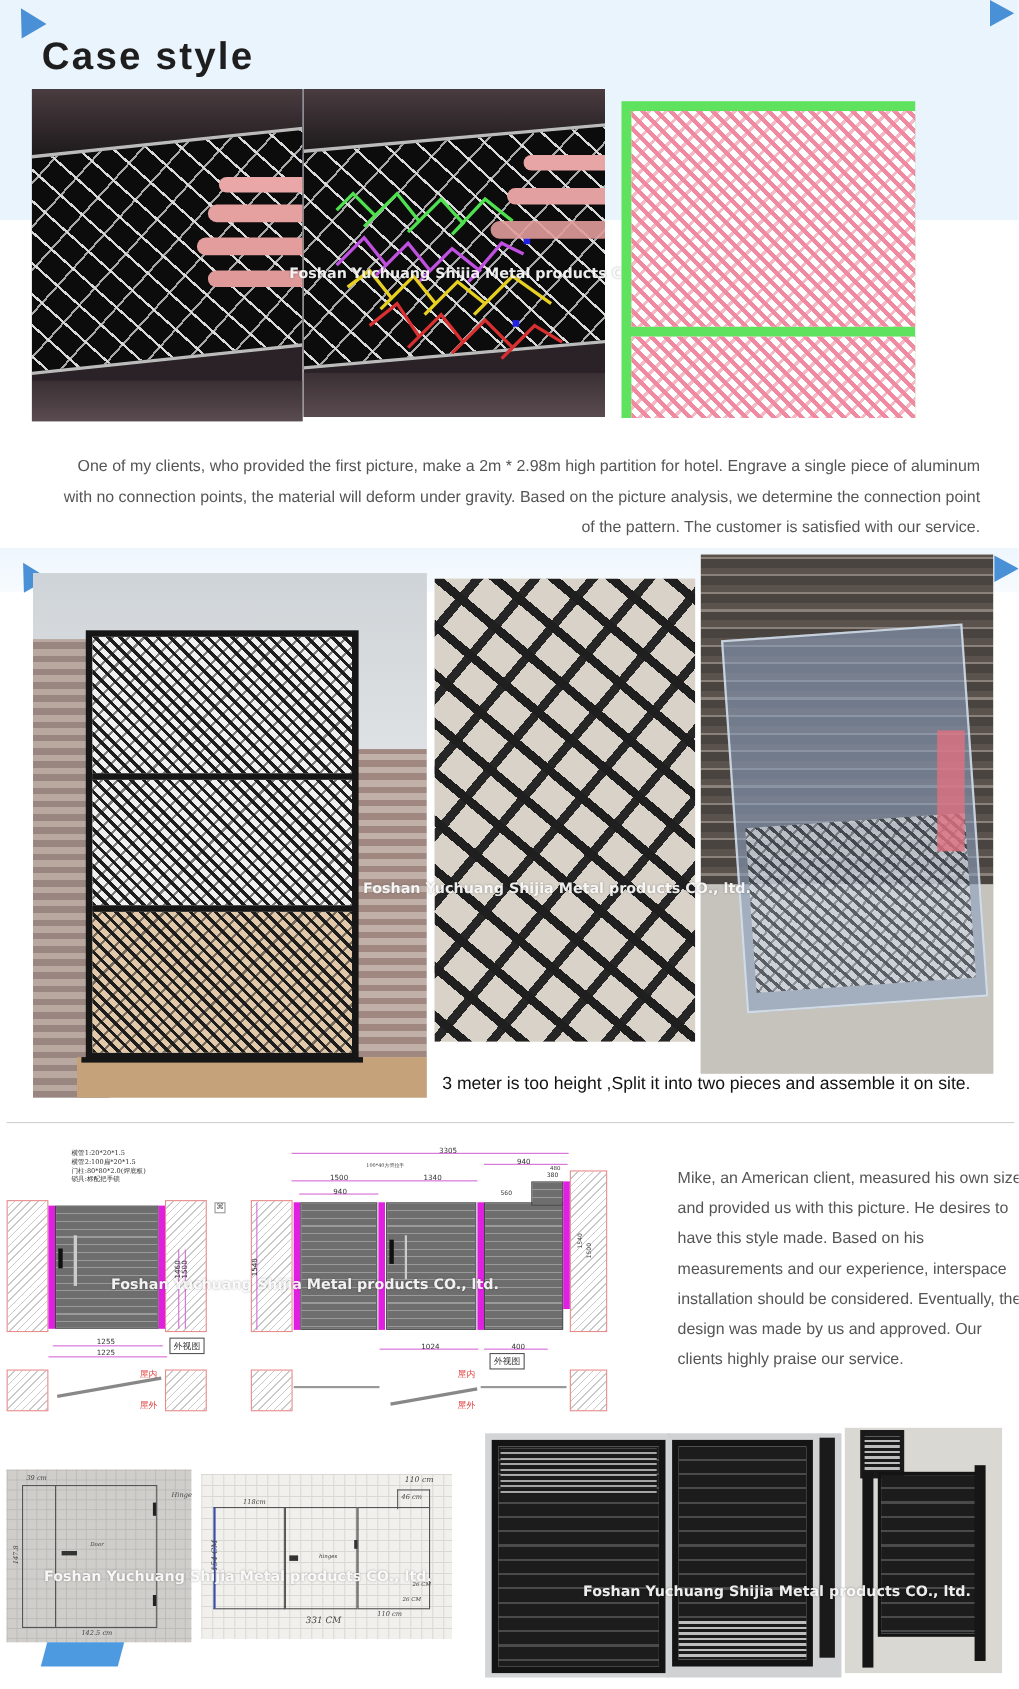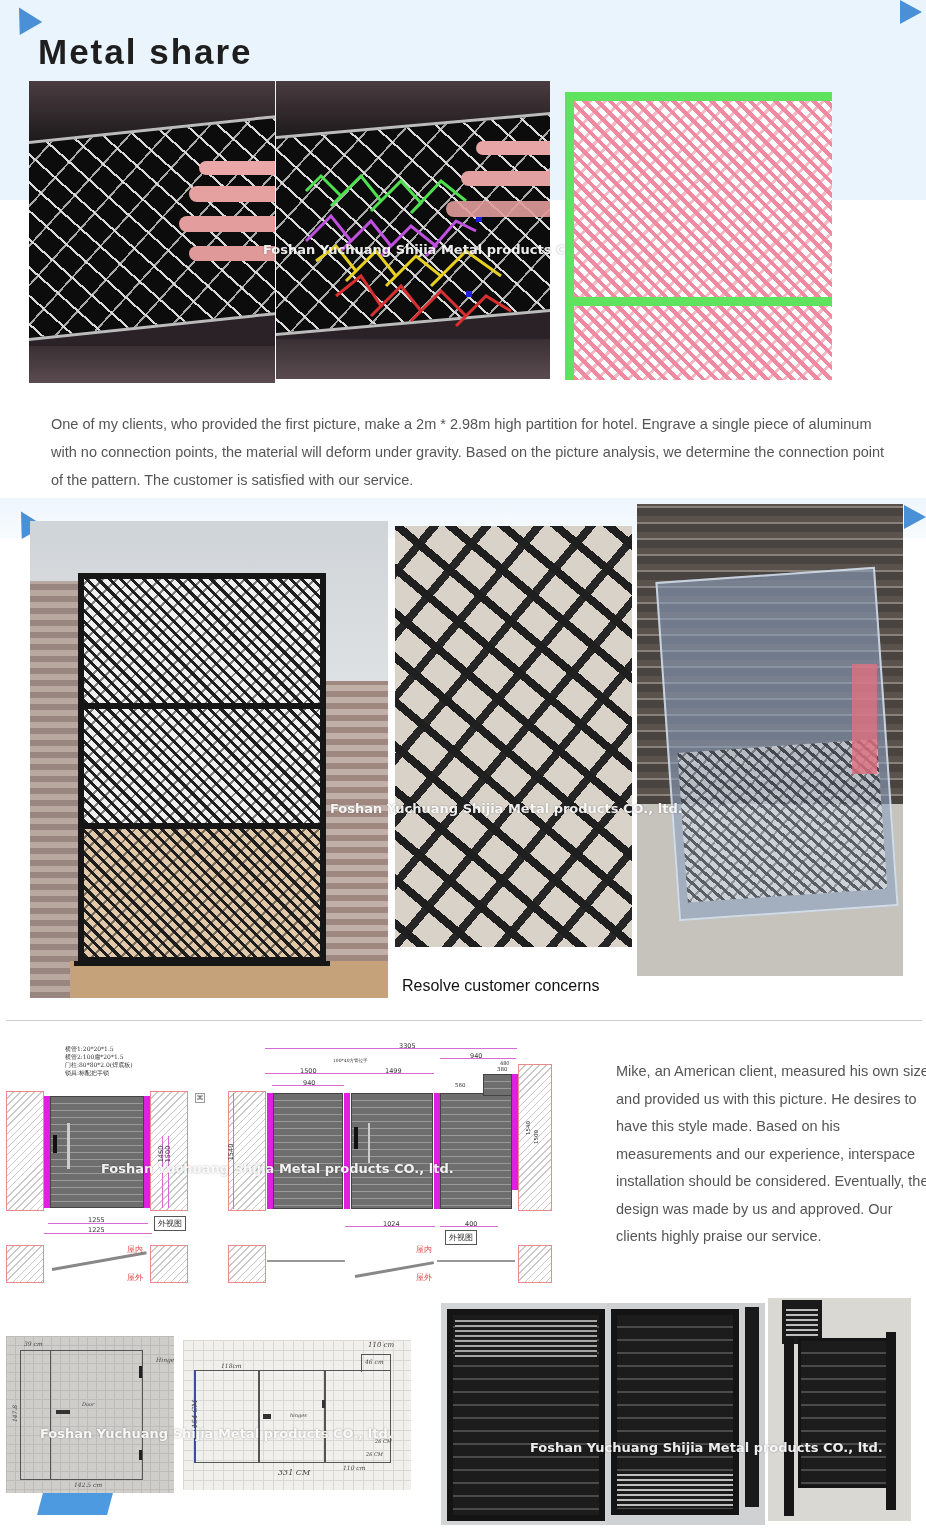--- a/index.html
+++ b/index.html
@@ -33,21 +33,21 @@
         repeating-linear-gradient(45deg, #f08aa0 0 4px, transparent 4px 9px),
         repeating-linear-gradient(-45deg, rgba(240,138,160,0.6) 0 3px, transparent 3px 11px);
     }
     .fret-bw {
       background-color: #efefef;
       background-image:
         repeating-linear-gradient(45deg, #1d1d1d 0 3px, transparent 3px 8px),
         repeating-linear-gradient(-45deg, rgba(30,30,30,0.55) 0 2px, transparent 2px 10px);
     }
 
-    .para1 { left: 51px; top: 410px; width: 840px; font-size: 14.5px; line-height: 28px; color: #555555; }
+    .para1 { left: 51px; top: 410px; width: 840px; font-size: 14.5px; line-height: 28px; color: #555555; text-align: right; }
     .caption2 { left: 402px; top: 975px; width: 524px; font-size: 16px; line-height: 21px; color: #111111; }
     .divider { left: 6px; top: 1020px; width: 916px; height: 1px; background: #cfcfcf; }
     .para3 { left: 568px; top: 1058px; width: 320px; font-size: 14.5px; line-height: 27.5px; color: #555555; margin-left: 48px; }
 
     .drawing { background: #ffffff; }
     .hatch { background: repeating-linear-gradient(135deg, #ffffff 0 4px, #c9c9c9 4px 5px); border: 1px solid #e88b8b; }
     .magenta { background: #e020e0; }
     .gate { background: repeating-linear-gradient(180deg, #6e6e6e 0 6px, #9a9a9a 6px 7px); border: 1px solid #444; }
     .dimline { background: #d66ad6; }
     .cad-note { font-size: 6px; color: #333; line-height: 8px; font-family: "DejaVu Serif", serif; }
@@ -66,21 +66,21 @@
 
     .louver { background: repeating-linear-gradient(180deg, #1c1c1c 0 11px, #4a4a4a 11px 13px); border: 6px solid #141414; }
     .louver-fine { background: repeating-linear-gradient(180deg, #1a1a1a 0 3px, #bdbdbd 3px 5px); }
   </style>
 </head>
 <body>
 
 <div class="abs band-top"></div>
 <div class="abs tri tri-left" style="left:12px;top:6px;"></div>
 <div class="abs tri tri-right" style="left:900px;top:0px;"></div>
-<div class="abs title">Metal share</div>
+<div class="abs title">Case style</div>
 
 <div class="abs photo" style="left:29px;top:81px;width:246px;height:302px;background:#2a2226;">
   <div class="abs" style="left:0;top:0;width:246px;height:60px;background:linear-gradient(#4a3c40,#1e1a1c);"></div>
   <div class="abs fret-dark" style="left:0;top:60px;width:246px;height:200px;transform:skewY(-6deg);transform-origin:left top;border-top:3px solid #bbb;border-bottom:3px solid #bbb;"></div>
   <div class="abs" style="left:0;top:265px;width:246px;height:37px;background:linear-gradient(#3a3034,#5a4b50);"></div>
   <div class="abs" style="left:170px;top:80px;width:90px;height:14px;border-radius:7px;background:#e9a7a7;"></div>
   <div class="abs" style="left:160px;top:105px;width:100px;height:16px;border-radius:8px;background:#e5a0a0;"></div>
   <div class="abs" style="left:150px;top:135px;width:110px;height:16px;border-radius:8px;background:#e39d9d;"></div>
   <div class="abs" style="left:160px;top:165px;width:100px;height:15px;border-radius:8px;background:#df9999;"></div>
 </div>
@@ -140,21 +140,21 @@
   <div class="abs" style="left:0;top:300px;width:266px;height:172px;background:#c6c3bd;"></div>
   <div class="abs" style="left:30px;top:70px;width:220px;height:340px;background:rgba(140,160,190,0.6);transform:rotate(-4deg);border:2px solid rgba(220,230,240,0.8);">
     <div class="fret-bw" style="position:absolute;left:8px;top:170px;width:200px;height:150px;opacity:0.55;"></div>
   </div>
   <div class="abs" style="left:215px;top:160px;width:25px;height:110px;background:#e07080;opacity:0.8;"></div>
 </div>
 
 <div class="abs watermark" style="left:330px;top:801px;">Foshan Yuchuang Shijia Metal products CO., ltd.</div>
 
 <div class="abs caption2">
-  <div>Resolve customer concerns</div>
+  <div>3 meter is too height ,Split it into two pieces and assemble it on site.</div>
 </div>
 
 <div class="abs divider"></div>
 
 <div class="abs drawing" style="left:0;top:1040px;width:230px;height:250px;">
   <div class="abs cad-note" style="left:65px;top:5px;">
     <div>横管1:20*20*1.5</div>
     <div>横管2:100扁*20*1.5</div>
     <div>门柱:80*80*2.0(焊底板)</div>
     <div>锁具:标配把手锁</div>
@@ -184,21 +184,21 @@
 </div>
 
 <div class="abs drawing" style="left:225px;top:1040px;width:335px;height:250px;">
   <div class="abs dimline" style="left:40px;top:8px;width:252px;height:1px;"></div>
   <div class="abs dimtxt" style="left:174px;top:2px;">3305</div>
   <div class="abs dimline" style="left:40px;top:33px;width:85px;height:1px;"></div>
   <div class="abs dimtxt" style="left:75px;top:27px;">1500</div>
   <div class="abs dimline" style="left:47px;top:45px;width:72px;height:1px;"></div>
   <div class="abs dimtxt" style="left:78px;top:39px;">940</div>
   <div class="abs dimline" style="left:125px;top:33px;width:84px;height:1px;"></div>
-  <div class="abs dimtxt" style="left:160px;top:27px;">1499</div>
+  <div class="abs dimtxt" style="left:160px;top:27px;">1340</div>
   <div class="abs dimline" style="left:215px;top:18px;width:76px;height:1px;"></div>
   <div class="abs dimtxt" style="left:245px;top:12px;">940</div>
   <div class="abs dimtxt" style="left:275px;top:20px;font-size:5px;">480</div>
   <div class="abs dimtxt" style="left:272px;top:26px;font-size:5.5px;">380</div>
   <div class="abs dimtxt" style="left:230px;top:42px;font-size:5.5px;">560</div>
   <div class="abs cad-note" style="left:108px;top:18px;font-size:4.5px;line-height:5px;">100*40方管拉手</div>
   <div class="abs hatch" style="left:3px;top:51px;width:38px;height:120px;"></div>
   <div class="abs hatch" style="left:293px;top:24px;width:34px;height:147px;"></div>
   <div class="abs magenta" style="left:42px;top:53px;width:6px;height:116px;"></div>
   <div class="abs gate" style="left:48px;top:53px;width:70px;height:116px;"></div>

